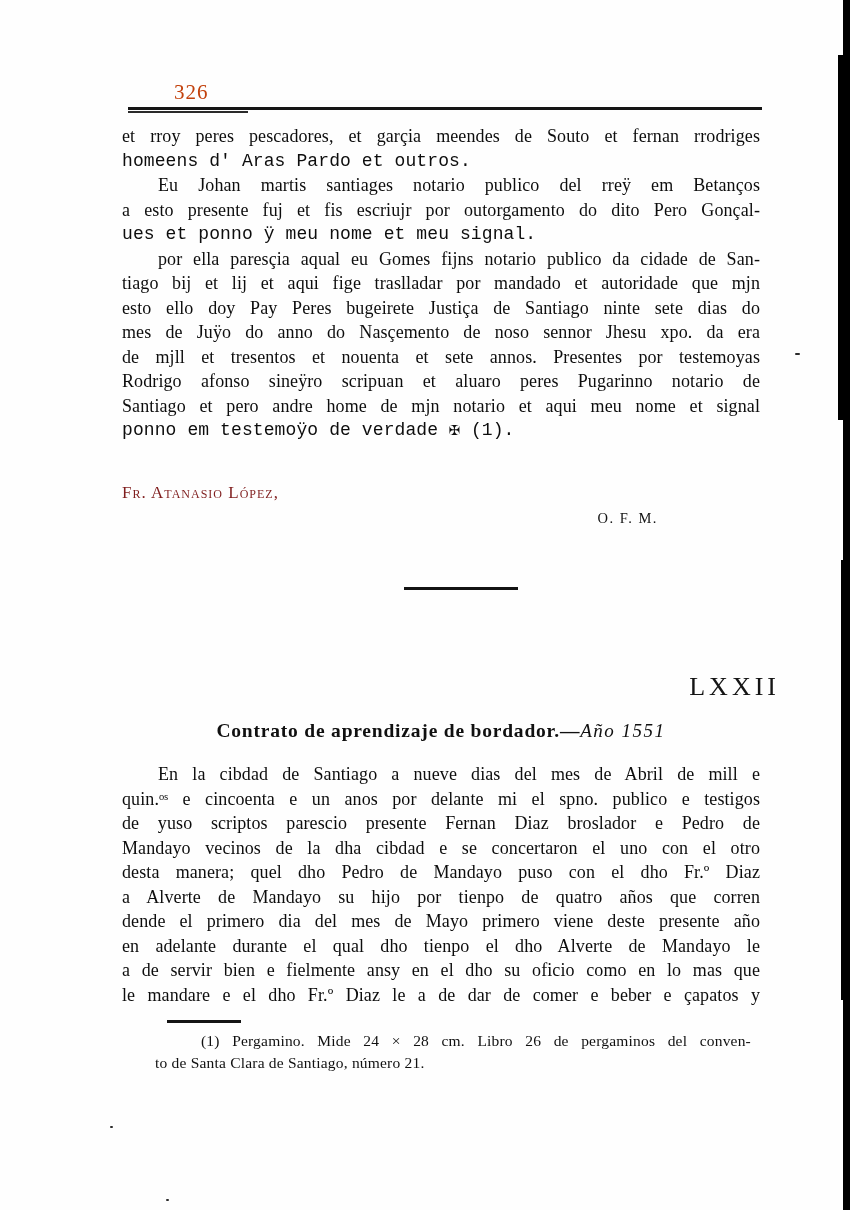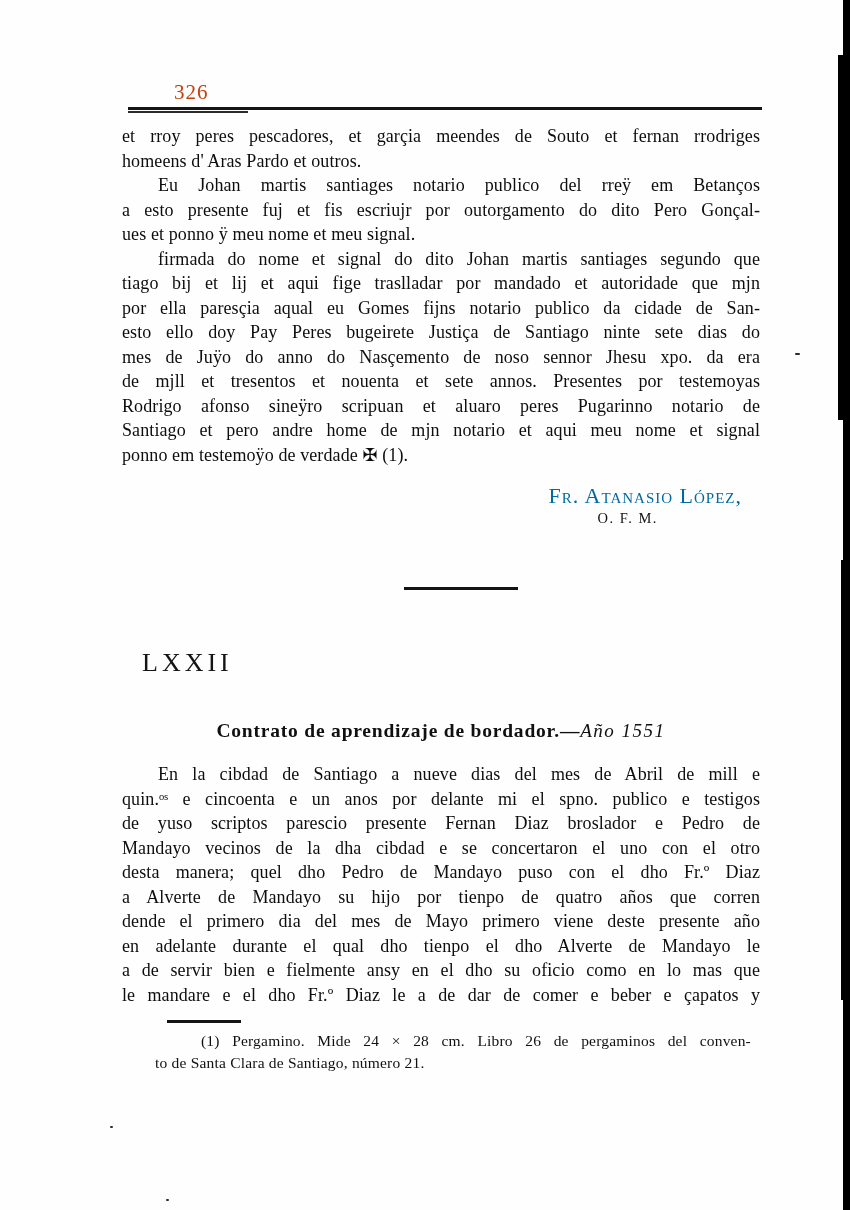--- a/index.html
+++ b/index.html
@@ -17,34 +17,34 @@
   .hrule{position:absolute;top:107px;left:128px;width:634px;height:2.5px;background:#151515;}
   .hrule-sub{position:absolute;top:111px;left:128px;width:120px;height:1.5px;background:#2a2a2a;}
   
   .textblock{
     position:absolute;left:122px;width:638px;
     font-size:18px;line-height:24.5px;letter-spacing:.1px;color:#0d0d0d;
   }
   .line{text-align:justify;text-align-last:justify;text-justify:inter-word;height:24.5px;}
   .para .line:first-child{text-indent:36px;}
   .para.noindent .line:first-child{text-indent:0;}
-  .para.endleft .line:last-child{text-align-last:left;}
+  .para.endleft .line:last-child{text-align-last:left;font-family:Liberation Mono, monospace;}
   
   .sig-name{
-    position:absolute;left:122px;top:483px;width:638px;text-align:right;padding-right:18px;box-sizing:border-box;
-    font-variant:small-caps;font-size:22px;letter-spacing:1px;color:#0369a1;
+    position:absolute;left:122px;top:483px;width:638px;padding-right:18px;box-sizing:border-box;
+    font-variant:small-caps;font-size:17px;letter-spacing:1px;color:#7f1d1d;
   }
   .sig-order{
     position:absolute;left:122px;top:510px;width:638px;text-align:right;padding-right:102px;box-sizing:border-box;
     font-size:14.5px;letter-spacing:1.5px;color:#121212;
   }
   
   .divider{position:absolute;left:404px;top:587px;width:114px;height:3px;background:#131313;}
   .sec-num{
-    position:absolute;left:122px;top:648px;width:638px;text-align:left;transform:translateX(20px);
+    position:absolute;left:122px;top:672px;width:638px;text-align:right;transform:translateX(20px);
     font-size:26px;letter-spacing:4px;color:#141414;
   }
   .sec-title{
     position:absolute;left:122px;top:720px;width:638px;text-align:center;white-space:nowrap;
     font-size:19.5px;font-weight:700;letter-spacing:.8px;color:#101010;
   }
   .sec-title .year{font-weight:400;font-style:italic;font-size:19px;letter-spacing:1.5px;}
   
   .fn-rule{position:absolute;left:167px;top:1020px;width:74px;height:3px;background:#141414;}
   .footnote{
@@ -80,23 +80,22 @@
     <div class="para noindent endleft">
         <div class="line">et rroy peres pescadores, et garçia meendes de Souto et fernan rrodriges</div>
         <div class="line">homeens d' Aras Pardo et outros.</div>
       </div>
     <div class="para endleft">
         <div class="line">Eu Johan martis santiages notario publico del rreÿ em Betanços</div>
         <div class="line">a esto presente fuj et fis escriujr por outorgamento do dito Pero Gonçal-</div>
         <div class="line">ues et ponno ÿ meu nome et meu signal.</div>
       </div>
     <div class="para endleft">
-        <div class="line">firmada do nome et signal do dito Johan martis santiages segundo que</div>
+        <div class="line">por ella paresçia aqual eu Gomes fijns notario publico da cidade de San-</div>
         <div class="line">tiago bij et lij et aqui fige traslladar por mandado et autoridade que mjn</div>
-        <div class="line">por ella paresçia aqual eu Gomes fijns notario publico da cidade de San-</div>
         <div class="line">esto ello doy Pay Peres bugeirete Justiça de Santiago ninte sete dias do</div>
         <div class="line">mes de Juÿo do anno do Nasçemento de noso sennor Jhesu xpo. da era</div>
         <div class="line">de mjll et tresentos et nouenta et sete annos. Presentes por testemoyas</div>
         <div class="line">Rodrigo afonso sineÿro scripuan et aluaro peres Pugarinno notario de</div>
         <div class="line">Santiago et pero andre home de mjn notario et aqui meu nome et signal</div>
         <div class="line">ponno em testemoÿo de verdade ✠ (1).</div>
       </div>
   </div>
 
   <div class="sig-name">Fr. Atanasio López,</div>

